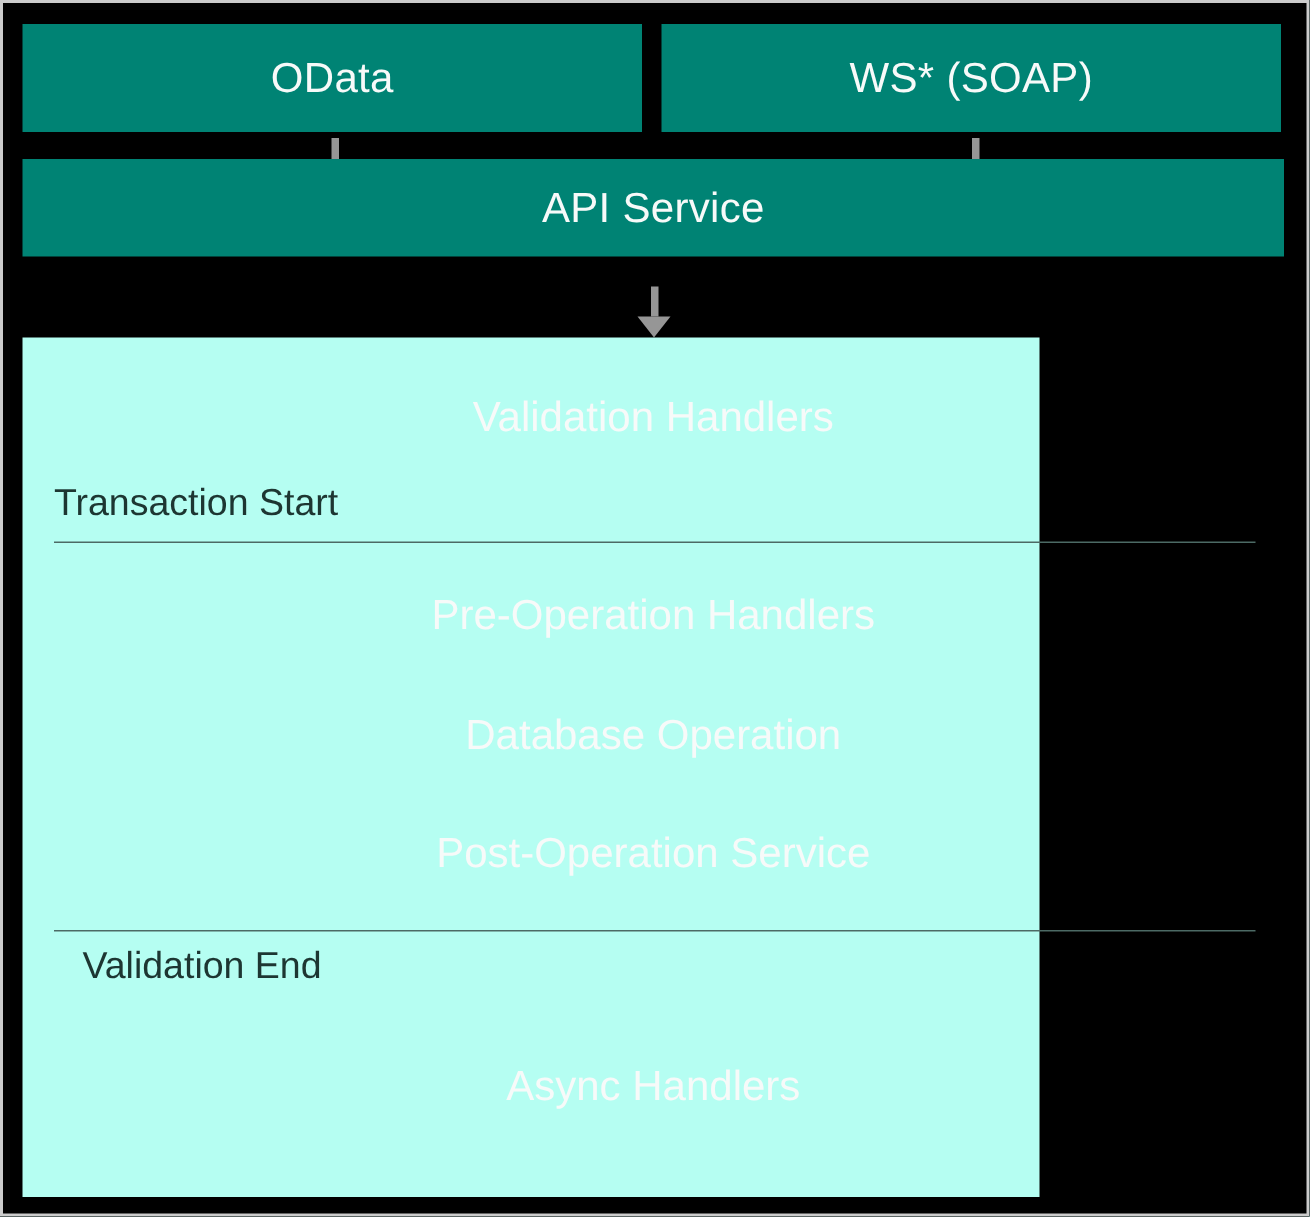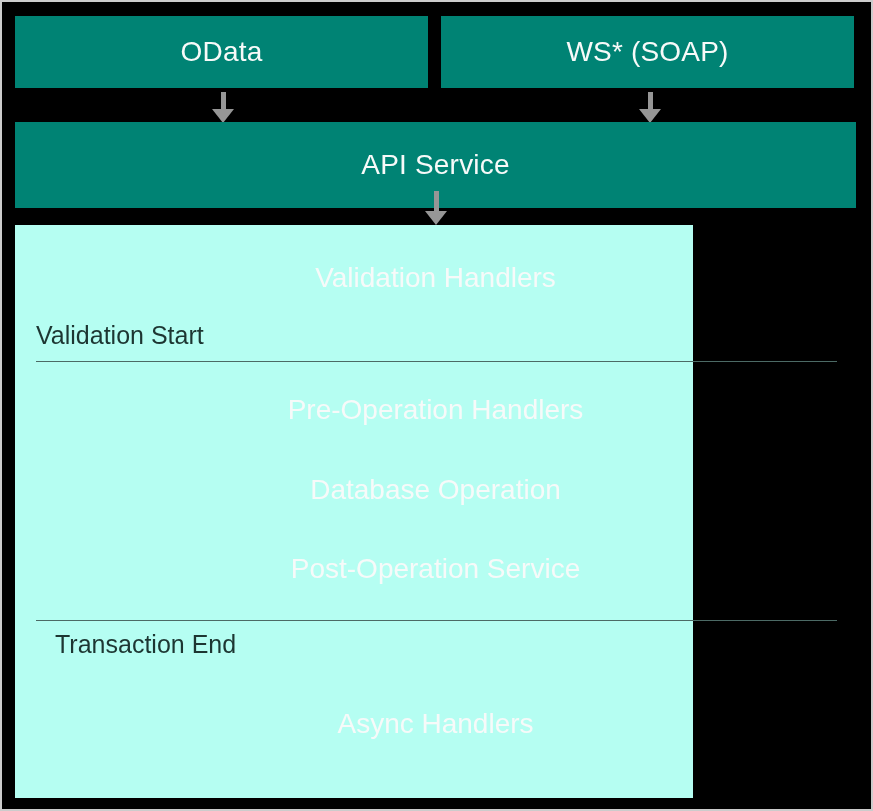--- a/index.html
+++ b/index.html
@@ -28,21 +28,21 @@
     position:absolute;
     display:flex;align-items:center;justify-content:center;
     color:var(--text-light);
     font-size:28px;
     letter-spacing:0.2px;
   }
   .box.teal{background:var(--teal);}
   .src{top:14px;width:413px;height:72px;}
   .src.left{left:13px;}
   .src.right{left:439px;}
-  .api{left:13px;top:120px;width:841px;height:86px;}
+  .api{left:13px;top:104px;width:841px;height:65px;}
 
   .arrow{position:absolute;width:22px;display:flex;flex-direction:column;align-items:center;}
   .arrow .stem{width:5px;background:var(--arrow-gray);}
   .arrow .head{
     width:0;height:0;
     border-left:11px solid transparent;
     border-right:11px solid transparent;
     border-top:14px solid var(--arrow-gray);
   }
   .arrow.a1{left:210px;top:90px;}
@@ -109,31 +109,31 @@
 
   <div class="arrow a3">
     <div class="stem"></div>
     <div class="head"></div>
   </div>
 
   <div class="pipeline">
 
     <div class="stage dark validation">Validation Handlers</div>
 
-    <div class="txn-label txn-start">Validation Start</div>
+    <div class="txn-label txn-start">Transaction Start</div>
 
     <div class="rule start"></div>
 
     <div class="stage dark pre-operation">Pre-Operation Handlers</div>
 
     <div class="stage teal database-operation">Database Operation</div>
 
     <div class="stage dark post-operation">Post-Operation Service</div>
 
     <div class="rule end"></div>
 
-    <div class="txn-label txn-end">Transaction End</div>
+    <div class="txn-label txn-end">Validation End</div>
 
     <div class="stage dark async">Async Handlers</div>
 
   </div>
 
 </div>
 
 </body></html>

